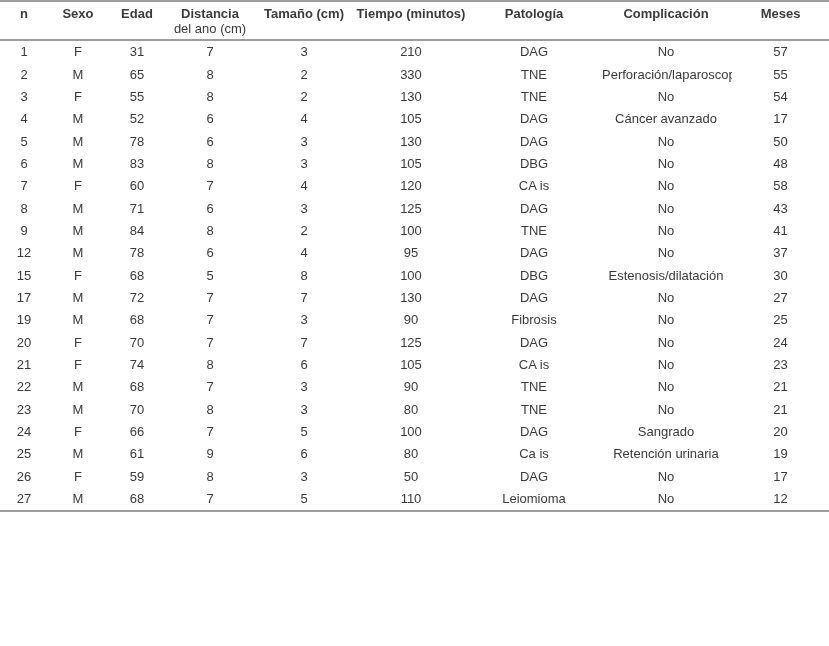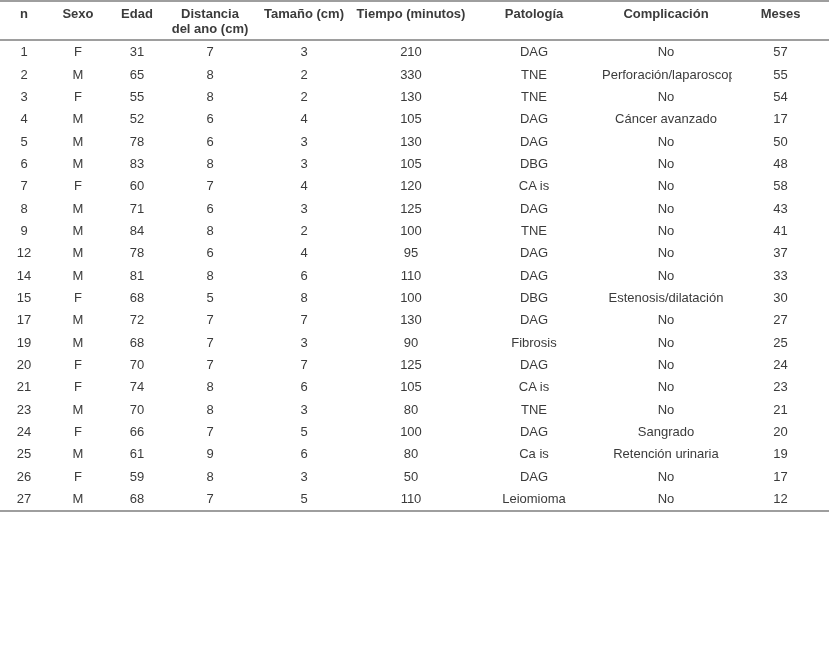--- a/index.html
+++ b/index.html
@@ -30,21 +30,21 @@
     font-size: 13px;
     font-weight: bold;
     color: #3b3b3b;
     text-align: center;
     vertical-align: top;
     padding: 4px 2px 3px 2px;
     line-height: 15px;
   }
   th .sublabel {
     display: block;
-    font-weight: bold;
+    font-weight: normal;
   }
   td {
     font-size: 13px;
     color: #3b3b3b;
     text-align: center;
     vertical-align: middle;
     height: 22.35px;
     padding: 0 2px;
     line-height: 14px;
     white-space: nowrap;
@@ -185,31 +185,20 @@
           <td>M</td>
           <td>78</td>
           <td>6</td>
           <td>4</td>
           <td>95</td>
           <td>DAG</td>
           <td>No</td>
           <td>37</td>
         </tr>
         <tr>
-          <td>14</td>
-          <td>M</td>
-          <td>81</td>
-          <td>8</td>
-          <td>6</td>
-          <td>110</td>
-          <td>DAG</td>
-          <td>No</td>
-          <td>33</td>
-        </tr>
-        <tr>
           <td>15</td>
           <td>F</td>
           <td>68</td>
           <td>5</td>
           <td>8</td>
           <td>100</td>
           <td>DBG</td>
           <td>Estenosis/dilatación</td>
           <td>30</td>
         </tr>
@@ -249,20 +238,31 @@
         <tr>
           <td>21</td>
           <td>F</td>
           <td>74</td>
           <td>8</td>
           <td>6</td>
           <td>105</td>
           <td>CA is</td>
           <td>No</td>
           <td>23</td>
+        </tr>
+        <tr>
+          <td>22</td>
+          <td>M</td>
+          <td>68</td>
+          <td>7</td>
+          <td>3</td>
+          <td>90</td>
+          <td>TNE</td>
+          <td>No</td>
+          <td>21</td>
         </tr>
         <tr>
           <td>23</td>
           <td>M</td>
           <td>70</td>
           <td>8</td>
           <td>3</td>
           <td>80</td>
           <td>TNE</td>
           <td>No</td>

